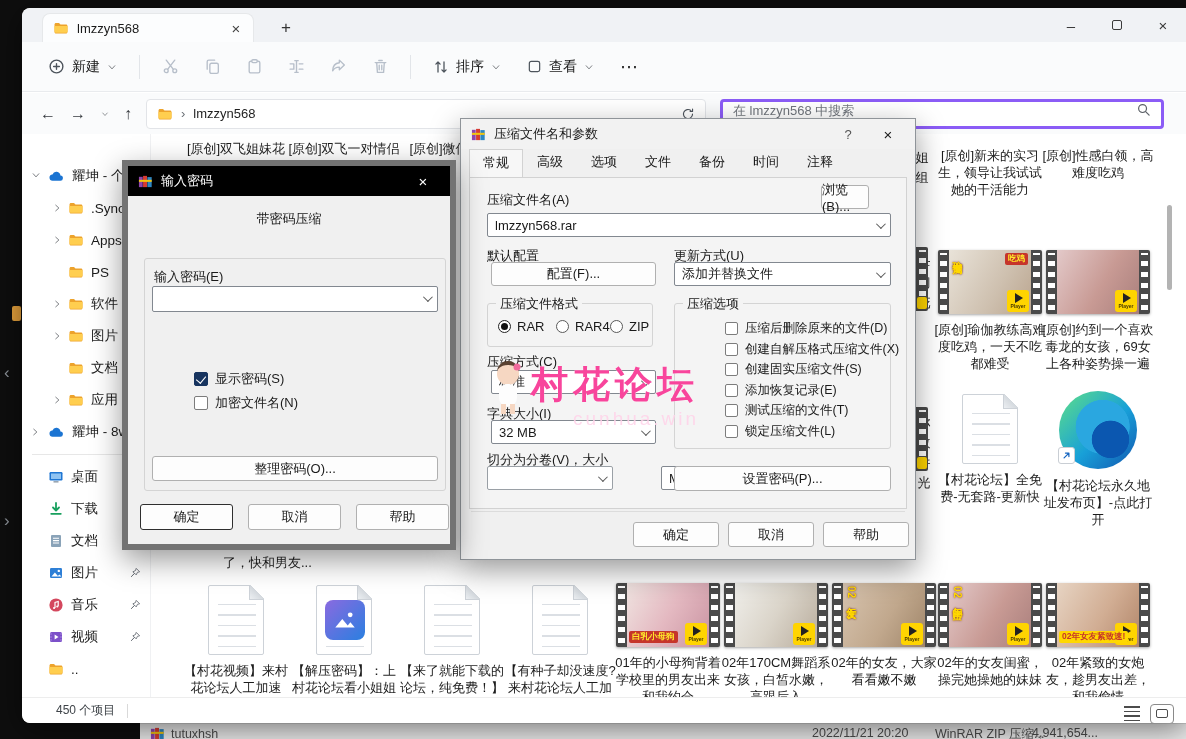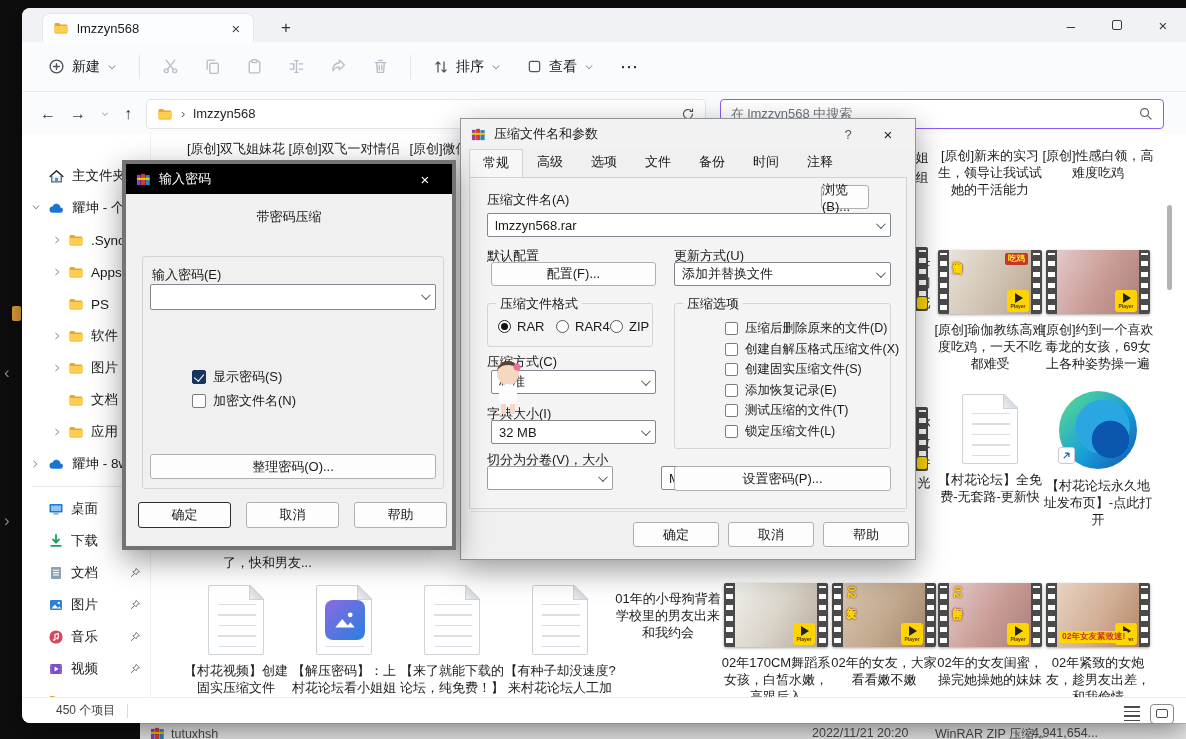--- a/index.html
+++ b/index.html
@@ -32,22 +32,22 @@
   .icon-dark { color:#4d545c; }
   .sicon svg { display:block; }
   .caret { color:#5f6368; display:inline-flex; transform:rotate(90deg); }
   .more-dots { font-size:18px; color:#2a2a2a; letter-spacing:1px; padding:0 10px; }
 
   .addr { position:absolute; left:0; top:85px; right:0; height:41px; background:#fafbfc; display:flex; align-items:center; gap:14px; padding:0 22px 0 18px; }
   .nav-a { font-size:16px; color:#35393e; }
   .crumb { flex:0 0 560px; height:30px; background:#fff; border:1px solid #e2e4e8; border-radius:4px;
            display:flex; align-items:center; gap:8px; padding:0 10px; font-size:13px; color:#1f1f1f; }
   .crumb .grow { flex:1; }
-  .searchbox { flex:1; height:30px; background:#fff; border:1px solid #8b5cf6; border-radius:4px;
-               display:flex; align-items:center; padding:0 10px; font-size:13px; color:#70757c; }
+  .searchbox { flex:1; height:30px; background:#fff; border:3px solid #8b5cf6; border-radius:4px;
+               display:flex; padding:0 10px; font-size:13px; color:#70757c; }
   .searchbox .grow { flex:1; }
 
   .sidebar { position:absolute; left:0; top:126px; width:128px; bottom:26px; background:#fff; overflow:hidden; padding-top:26px; }
   .side-item { height:32px; display:flex; align-items:center; gap:7px; padding-left:26px; font-size:13.5px; color:#1c1c1c; position:relative; }
   .side-item.lv1 { padding-left:46px; }
   .side-exp { position:absolute; left:8px; width:12px; color:#5f6368; display:flex; }
   .side-item.lv1 .side-exp { left:30px; }
   .side-exp.down { transform:rotate(90deg); }
   .side-pin { position:absolute; right:9px; top:10px; color:#6b7178; }
   .side-divider { height:1px; background:#e7e7e7; margin:6px 10px; }
@@ -138,21 +138,21 @@
   .chkrow { position:absolute; display:flex; align-items:center; gap:7px; font-size:13px; white-space:nowrap;padding-left:40px; }
   .chkbox { width:14px; height:14px; border:1px solid #7c7c7c; background:#fff; border-radius:2px; position:relative; flex:0 0 14px; }
   .chkbox.on { background:#17345f; border-color:#17345f; }
   .chkbox.on::after { content:""; position:absolute; left:3px; top:1px; width:5px; height:8px; border-right:1.8px solid #fff; border-bottom:1.8px solid #fff; transform:rotate(40deg); }
   .radiorow { position:absolute; display:flex; align-items:center; gap:6px; font-size:13px; }
   .radio { width:13px; height:13px; border:1px solid #5a5a5a; border-radius:50%; background:#fff; position:relative; }
   .radio.on { border:1.5px solid #222; }
   .radio.on::after { content:""; position:absolute; inset:2px; background:#111; border-radius:50%; }
   .hr { position:absolute; height:1px; background:#dcdcdc; }
 
-  .pw-dlg { left:122px; top:160px; width:334px; height:390px; z-index:40; border:4px solid #737373; }
+  .pw-dlg { left:122px; top:160px; width:334px; height:390px; z-index:40; border:6px solid #737373; }
   .pw-dlg .dlg-title { background:#000; color:#fff; }
   .pw-dlg .dlg-x { color:#fff; }
 
   
   .watermark { position:absolute; left:487px; top:360px; z-index:35; pointer-events:none; display:flex; align-items:flex-start; gap:2px; }
   .wm-text { display:flex; flex-direction:column; }
   .wm-brand { font-size:37px; font-weight:700; color:#f8459c; letter-spacing:5px; text-shadow:0 0 1px #fff; }
   .wm-domain { font-size:19px; color:#ffd3e9; letter-spacing:3px; margin:-2px 0 0 42px; opacity:.85; }
 </style>
 </head>
@@ -330,30 +330,20 @@
             <svg width="15" height="15" viewBox="0 0 16 16">
               <circle cx="7" cy="7" r="4.2" fill="none" stroke="currentColor" stroke-width="1.3" stroke-linecap="round" stroke-linejoin="round"></circle>
               <path d="M10.3 10.3L14 14" fill="none" stroke="currentColor" stroke-width="1.3" stroke-linecap="round" stroke-linejoin="round"></path>
             </svg>
           </span>
       </div>
     </div>
 
     <div class="sidebar" id="sidebar">
         <div class="side-item">
-          <span class="sicon">
-            <svg width="17" height="17" viewBox="0 0 16 16">
-              <path d="M2 8l6-5.5L14 8" fill="none" stroke="currentColor" stroke-width="1.3" stroke-linecap="round" stroke-linejoin="round"></path>
-              <path d="M3.5 7.2V13h9V7.2" fill="#e7eef5" stroke="#5b6570" stroke-width="1.2"></path>
-              <rect x="6.7" y="9.3" width="2.6" height="3.7" fill="#4d89d2"></rect>
-            </svg>
-          </span>
-          <span class="side-label">主文件夹</span>
-        </div>
-        <div class="side-item">
           <span class="side-exp sicon down">
             <svg width="10" height="10" viewBox="0 0 16 16">
               <path d="M6 3.5L11 8l-5 4.5" fill="none" stroke="currentColor" stroke-width="1.3" stroke-linecap="round" stroke-linejoin="round"></path>
             </svg>
           </span>
           <span class="sicon">
             <svg width="17" height="17" viewBox="0 0 16 16">
               <path d="M4.6 12a3 3 0 0 1-.4-6A3.9 3.9 0 0 1 11.7 7a2.5 2.5 0 0 1-.3 5z" fill="#1b74d2"></path>
             </svg>
           </span>
@@ -615,21 +605,21 @@
             <div class="shortcut-badge">
               <svg width="11" height="11" viewBox="0 0 16 16">
                 <path d="M4.5 11.5L11.5 4.5M6.5 4.5h5v5" fill="none" stroke="#1565c0" stroke-width="1.8" stroke-linecap="round" stroke-linejoin="round"></path>
               </svg>
             </div>
           </div>
           <div class="file-label">【村花论坛永久地址发布页】-点此打开</div>
         </div>
         <div class="file-item" style="left: 27px; top: 451px;">
           <div class="docicon"></div>
-          <div class="file-label">【村花视频】创建固实压缩文件</div>
+          <div class="file-label">【村花视频】来村花论坛人工加速</div>
         </div>
         <div class="file-item" style="left: 135px; top: 451px;">
           <div class="docicon">
             <div class="imgart">
               <svg width="26" height="26" viewBox="0 0 24 24">
                 <circle cx="16.8" cy="7.2" r="2.2" fill="#fff"></circle>
                 <path d="M3 19l6.5-8 5 6 2.5-3 4 5z" fill="#fff"></path>
               </svg>
             </div>
           </div>
@@ -637,20 +627,31 @@
         </div>
         <div class="file-item" style="left: 243px; top: 451px;">
           <div class="docicon"></div>
           <div class="file-label">【来了就能下载的论坛，纯免费！】</div>
         </div>
         <div class="file-item" style="left: 351px; top: 451px;">
           <div class="docicon"></div>
           <div class="file-label">【有种子却没速度? 来村花论坛人工加速】</div>
         </div>
         <div class="file-item" style="left: 459px; top: 449px;">
+          <div class="film">
+            <div class="holes"></div>
+            <div class="shot tone-pink">
+              <div class="pbadge">
+                <span class="tri"></span>
+                <span class="ptxt">Player</span>
+              </div>
+              <span class="chip chip-red bl">白乳小母狗</span>
+            </div>
+            <div class="holes"></div>
+          </div>
           <div class="file-label">01年的小母狗背着学校里的男友出来和我约会</div>
         </div>
         <div class="file-item" style="left: 567px; top: 449px;">
           <div class="film">
             <div class="holes"></div>
             <div class="shot tone-hall">
               <div class="pbadge">
                 <span class="tri"></span>
                 <span class="ptxt">Player</span>
               </div>
@@ -872,20 +873,24 @@
     <span class="sicon">
         <svg width="42" height="58" viewBox="0 0 42 58">
           <circle cx="21" cy="14" r="11" fill="#f6d7c2"></circle>
           <path d="M10 12a11 11 0 0 1 22 0c0-2-3-7-11-7s-11 5-11 7z" fill="#5a4232"></path>
           <circle cx="30" cy="7" r="3.5" fill="#f16a9c"></circle>
           <rect x="12" y="24" width="18" height="22" rx="8" fill="#fdfdfd"></rect>
           <rect x="14" y="44" width="5" height="10" fill="#f6d7c2"></rect>
           <rect x="23" y="44" width="5" height="10" fill="#f6d7c2"></rect>
         </svg>
       </span>
+    <div class="wm-text">
+      <span class="wm-brand">村花论坛</span>
+      <span class="wm-domain">cunhua.win</span>
+    </div>
   </div>
 
   <div class="dlg pw-dlg">
     <div class="dlg-title">
       <span class="sicon">
           <svg width="15" height="15" viewBox="0 0 16 16">
             <rect x="1" y="3" width="4" height="11" fill="#8e44ad"></rect>
             <rect x="5.4" y="2" width="4.2" height="12" fill="#d63b32"></rect>
             <rect x="10" y="3.3" width="4.6" height="10.7" fill="#2e86c1"></rect>
             <rect x="1" y="6.2" width="13.6" height="2.2" fill="#f1c40f"></rect>

